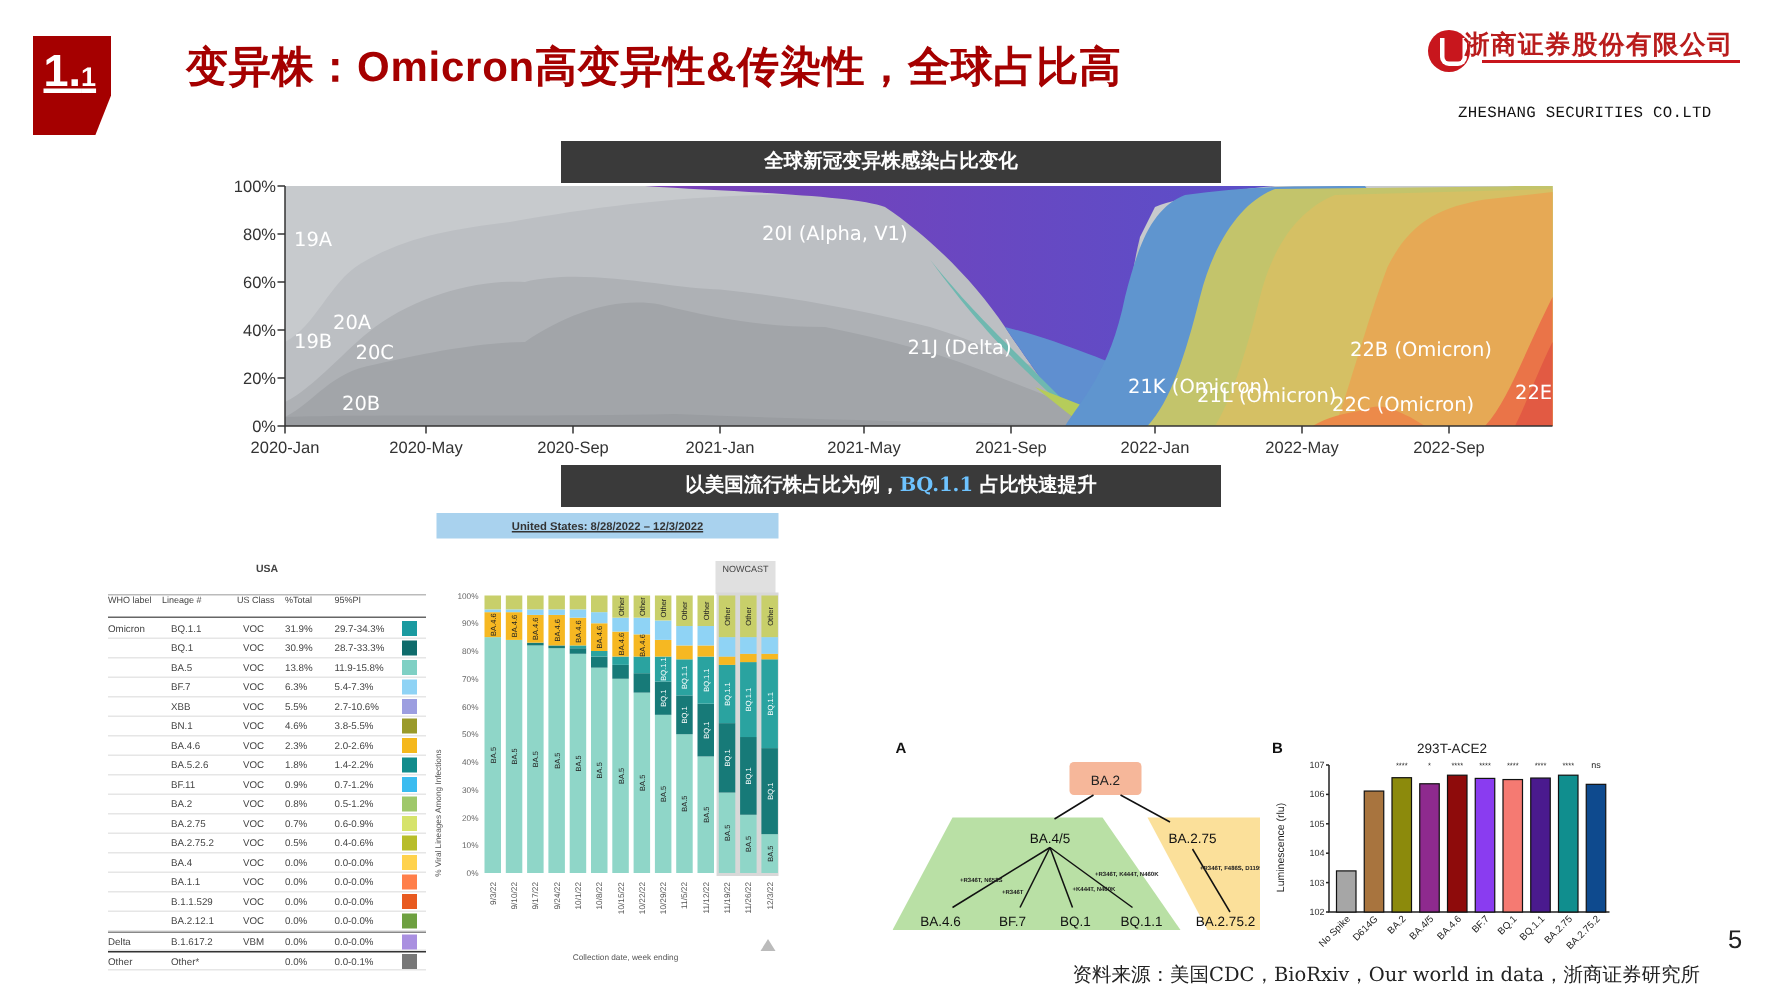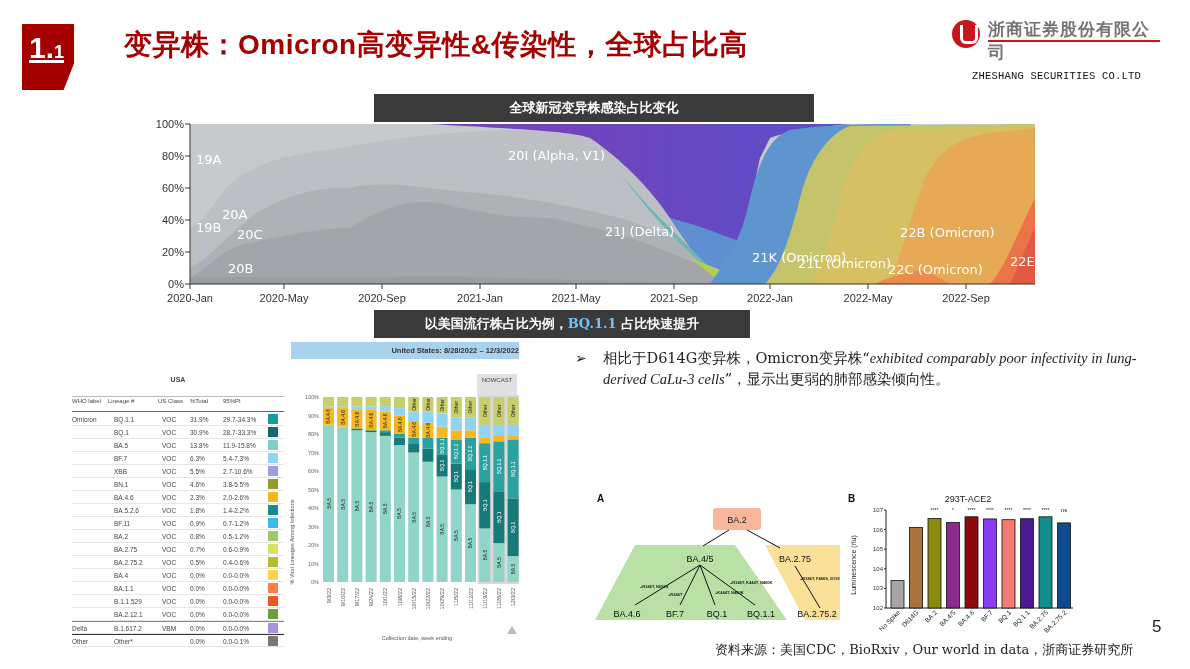--- a/index.html
+++ b/index.html
@@ -6,48 +6,48 @@
   body { width: 1190px; height: 669px; background: #fff; position: relative; overflow: hidden; font-family: "Liberation Sans", "DejaVu Sans", sans-serif; color: #222; }
   .abs { position: absolute; }
 
   
   .sec-badge { left: 22px; top: 24px; width: 52px; height: 66px; background: #a50000; clip-path: polygon(0 0, 100% 0, 100% 60%, 80% 100%, 0 100%); color: #fff; font-weight: bold; font-size: 30px; padding: 7px 0 0 7px; text-decoration: underline; }
   .sec-badge small { font-size: 18px; }
   .page-title { left: 124px; top: 26px; font-size: 28px; font-weight: bold; color: #a50000; letter-spacing: 0.5px; }
   .logo { left: 952px; top: 16px; width: 210px; height: 40px; }
   .logo-circle { left: 0; top: 4px; width: 28px; height: 28px; border-radius: 50%; background: #c8161d; }
   .logo-circle::before { content: ""; position: absolute; left: 8px; top: 5px; width: 12px; height: 16px; border: 3px solid #fff; border-radius: 0 0 6px 6px; border-top: none; }
-  .logo-cn { left: 36px; top: 2px; font-size: 17px; font-weight: bold; color: #737373; letter-spacing: 1px; font-family: Liberation Serif, serif; }
+  .logo-cn { left: 24px; top: 2px; font-size: 17px; font-weight: bold; color: #b91c1c; letter-spacing: 1px; font-family: Liberation Serif, serif; }
   .logo-line { left: 36px; top: 24px; width: 172px; height: 2px; background: #c8161d; }
   .logo-en { left: 20px; top: 27px; font-size: 10.5px; color: #111; font-family: Liberation Mono, monospace; letter-spacing: 0.2px; margin-top: 27px; }
 
   .dark-banner { background: #3a3a3a; color: #fff; font-size: 13px; font-weight: bold; text-align: center; font-family: "DejaVu Serif", serif; }
   .banner1 { left: 374px; top: 94px; width: 440px; height: 28px; line-height: 28px; }
-  .banner2 { left: 374px; top: 310px; width: 376px; height: 28px; line-height: 28px; }
+  .banner2 { left: 374px; top: 310px; width: 440px; height: 28px; line-height: 28px; }
   .banner2 .hl { color: #6ec3ff; }
 
   
   .area-chart { left: 150px; top: 118px; width: 895px; height: 190px; }
   .axis-txt { font-size: 11px; color: #333; }
   .area-lbl { fill: #fff; font-size: 13px; font-family: "DejaVu Sans", sans-serif; }
 
   
   .tbl-wrap { left: 72px; top: 342px; width: 212px; height: 300px; font-size: 6.5px; color: #444; }
   .tbl-head-box { left: 0; top: 0; width: 212px; height: 17px; background: #dcdcdc; font-size: 7.5px; font-weight: bold; text-align: center; line-height: 17px; color: #333; }
   .usa { left: 0; top: 34px; width: 212px; text-align: center; font-weight: bold; font-size: 7px; }
   .usa-line { left: 0; top: 54px; width: 212px; height: 1px; background: #bbb; }
   .col-hdr { top: 56px; font-size: 6px; color: #444; }
   .hdr-line { left: 0; top: 69px; width: 212px; height: 1px; background: #666; }
   .row { left: 0; width: 212px; height: 13px; border-bottom: 1px solid #e6e6e6; }
   .row span { position: absolute; top: 3px; }
   .swatch { position: absolute; left: 196px; top: 1px; width: 10px; height: 10px; }
 
   
   .sbar-wrap { left: 287px; top: 342px; width: 232px; height: 300px; }
-  .sbar-title { left: 4px; top: 0; width: 228px; height: 17px; background: #a9d2ee; font-size: 7.5px; font-weight: bold; text-align: right; line-height: 17px; color: #333; }
+  .sbar-title { left: 4px; top: 0; width: 228px; height: 17px; background: #a9d2ee; font-size: 7.5px; font-weight: bold; text-align: center; line-height: 17px; color: #333; text-decoration: underline; }
   .nowcast { left: 190px; top: 32px; width: 40px; height: 22px; background: #e0e0e0; font-size: 6px; text-align: center; padding-top: 3px; color: #444; }
 
   
   .bullets { left: 575px; top: 348px; width: 600px; font-family: "DejaVu Serif", "Liberation Serif", serif; font-size: 14.5px; line-height: 21px; color: #222; }
   .bullet { position: relative; padding-left: 28px; margin-bottom: 10px; }
   .bullet::before { content: "➢"; position: absolute; left: 0; top: 0; font-size: 14px; }
   .bullet i { font-family: "Liberation Serif", serif; }
 
   
   .diagA { left: 595px; top: 490px; width: 245px; height: 140px; }
@@ -482,23 +482,20 @@
       <text x="228.1" y="127.15" font-size="5" fill="#fff" text-anchor="middle" transform="rotate(-90 228.1 127.15)" font-family="Liberation Sans, sans-serif">BQ.1.1</text>
       <rect x="220.6" width="11" y="93.85" height="3.7" fill="#f6b822"></rect>
       <rect x="220.6" width="11" y="82.75" height="11.1" fill="#8fd3f5"></rect>
       <rect x="220.6" width="11" y="55" height="27.75" fill="#c8cf6a"></rect>
       <text x="228.1" y="68.875" font-size="5" fill="#222" text-anchor="middle" transform="rotate(-90 228.1 68.875)" font-family="Liberation Sans, sans-serif">Other</text>
       <text x="228.1" y="246" font-size="5.5" fill="#555" text-anchor="end" transform="rotate(-90 228.1 246)" font-family="Liberation Sans, sans-serif">12/3/22</text>
     </svg>
 </div>
 
 <div class="abs bullets">
-  <div class="bullet">
-    <span>相比于D614G变异株，Omicron变异株“</span><i>exhibited comparably poor infectivity in lung-derived CaLu-3 cells</i><span>”，显示出更弱的肺部感染倾向性。</span>
-  </div>
 </div>
 
 <div class="abs diagA">
   <svg width="245" height="140" viewBox="0 0 245 140" font-family="Liberation Sans, sans-serif">
     <text x="2" y="12" font-size="10" font-weight="bold" fill="#111">A</text>
     <polygon points="40,55 140,55 192,130 0,130" fill="#b9e0a5"></polygon>
     <polygon points="170,55 245,55 245,130 210,130" fill="#fbe09a"></polygon>
     <rect x="118" y="18" width="48" height="22" rx="3" fill="#f6b79a"></rect>
     <text x="142" y="33" font-size="9" text-anchor="middle" fill="#222">BA.2</text>
     <g stroke="#111" stroke-width="1" fill="none">

